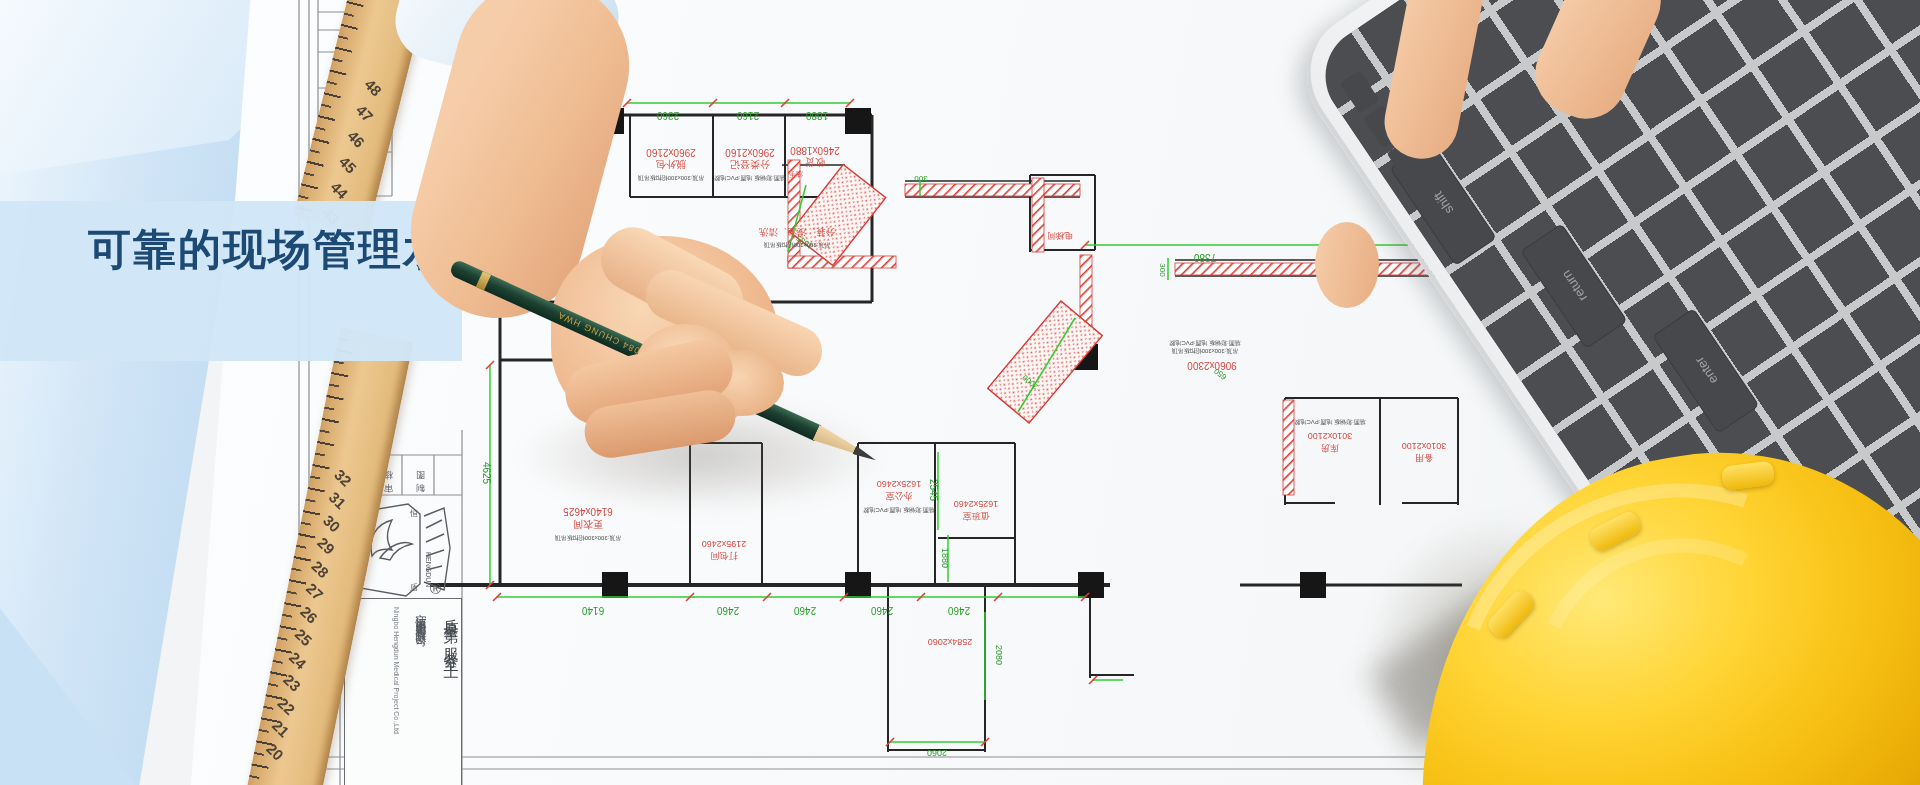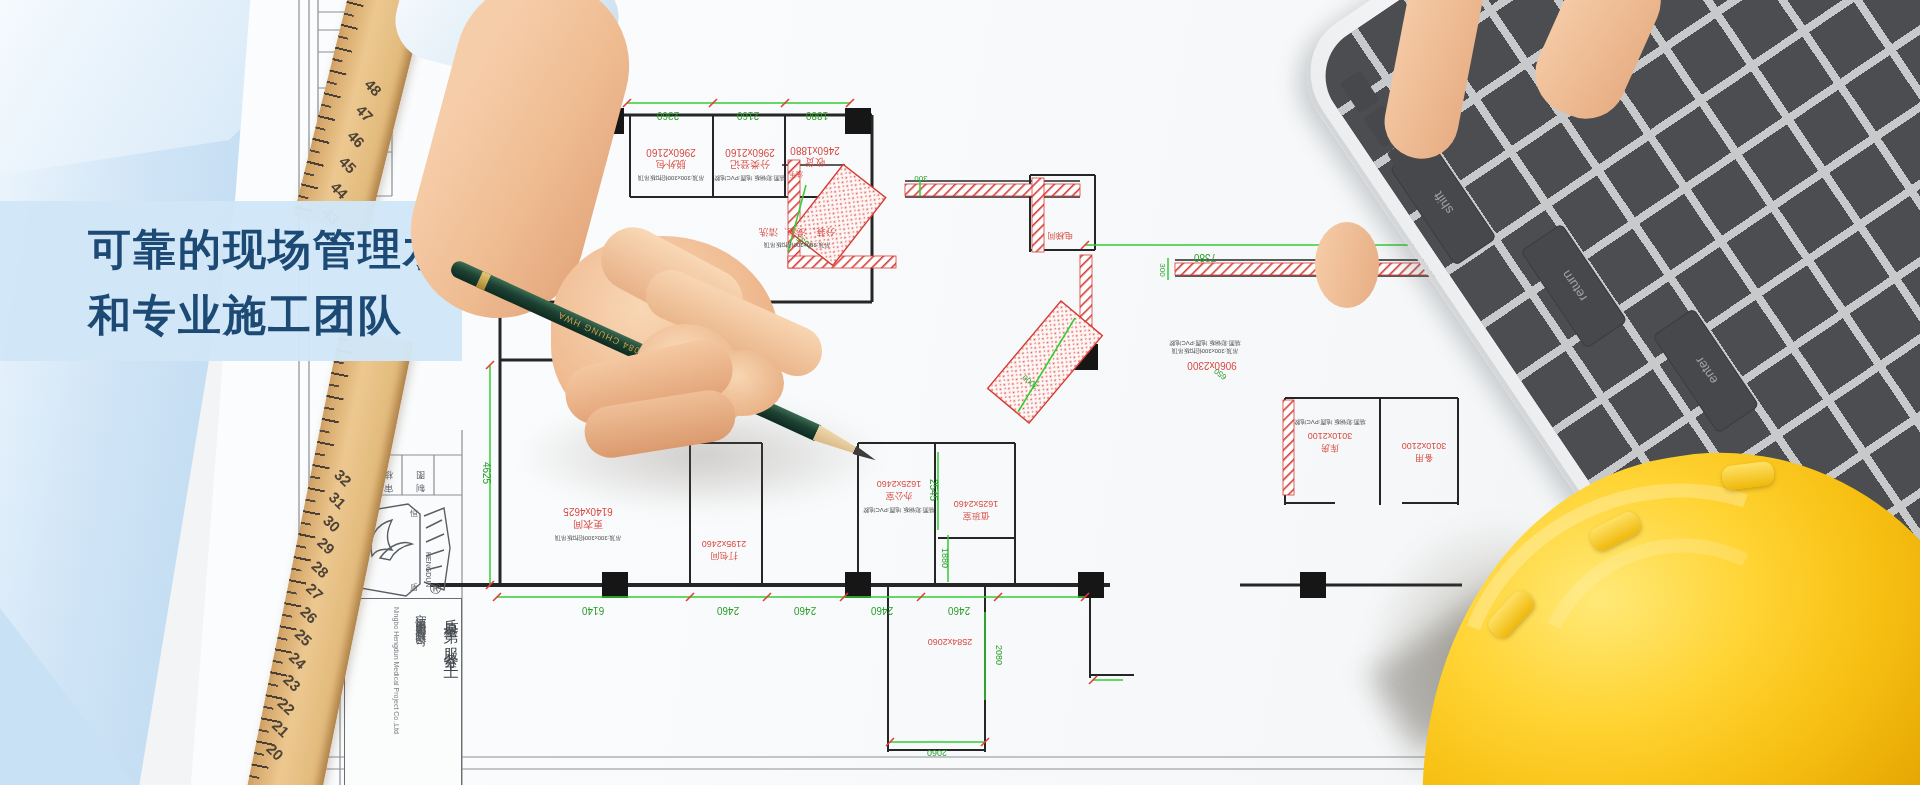--- a/index.html
+++ b/index.html
@@ -387,21 +387,20 @@
     <span class="num" style="left:17px;top:302px;">25</span>
     <span class="num" style="left:16px;top:326px;">24</span>
     <span class="num" style="left:15px;top:349px;">23</span>
     <span class="num" style="left:14px;top:373px;">22</span>
     <span class="num" style="left:13px;top:396px;">21</span>
     <span class="num" style="left:12px;top:420px;">20</span>
   </div>
 
   <div class="panel">
     <span class="headline l1">可靠的现场管理水平</span>
-    <span class="headline l2">和专业施工团队</span>
   </div>
 
   <div class="hand-shadow"></div>
   <div class="sleeve"></div>
   <div class="arm"></div>
   <div class="fist"></div>
   <div class="thumb"></div>
   <div class="pencil">
     <div class="pencil-body">
       <div class="pencil-band"></div>

